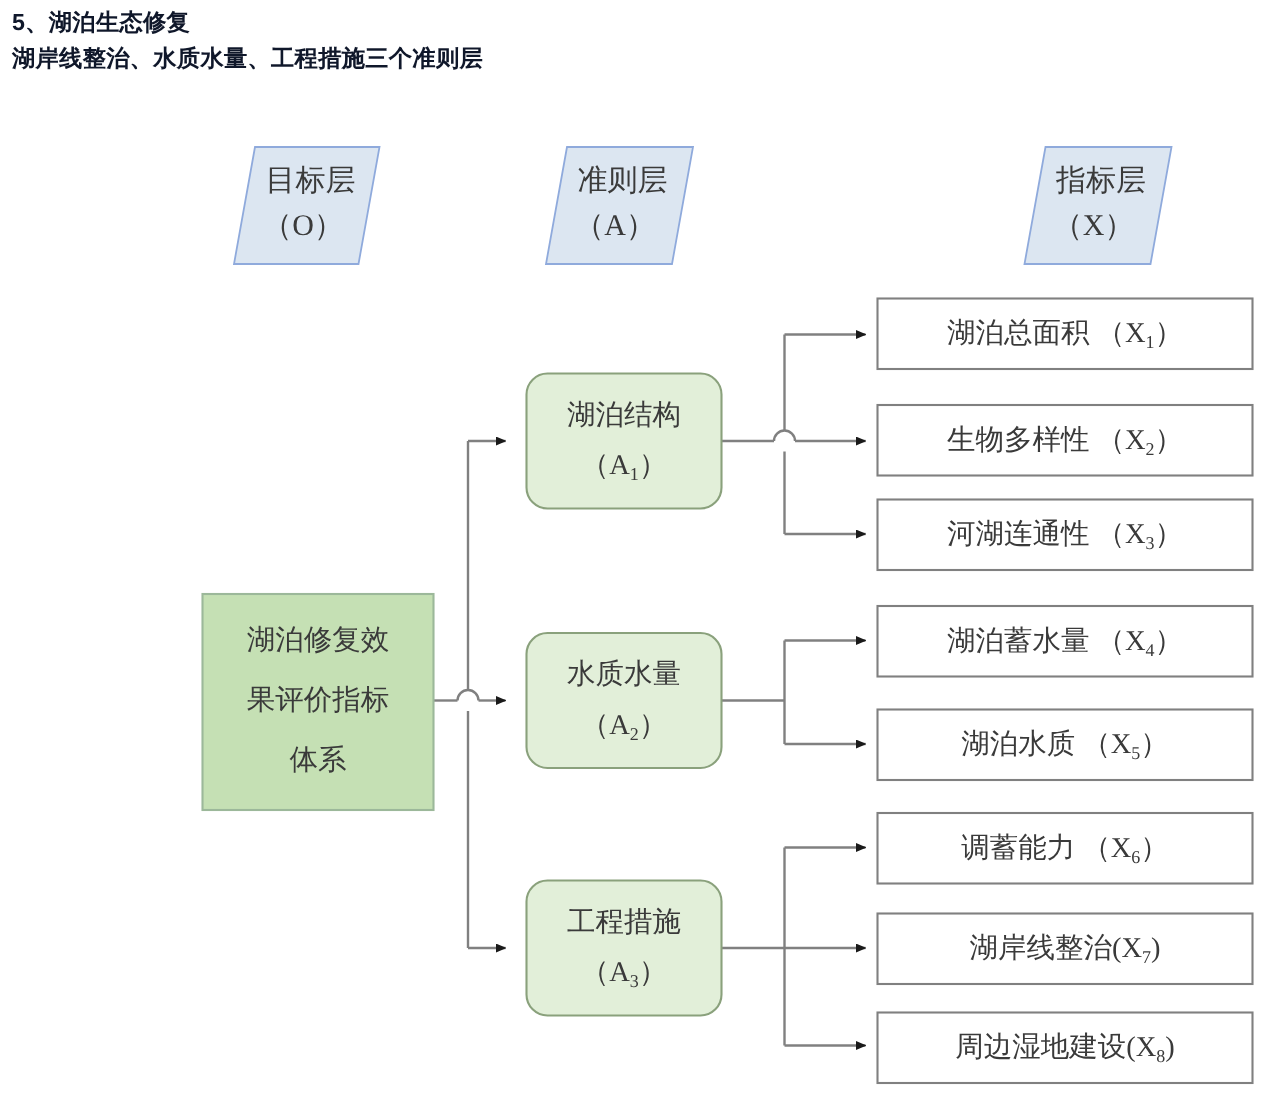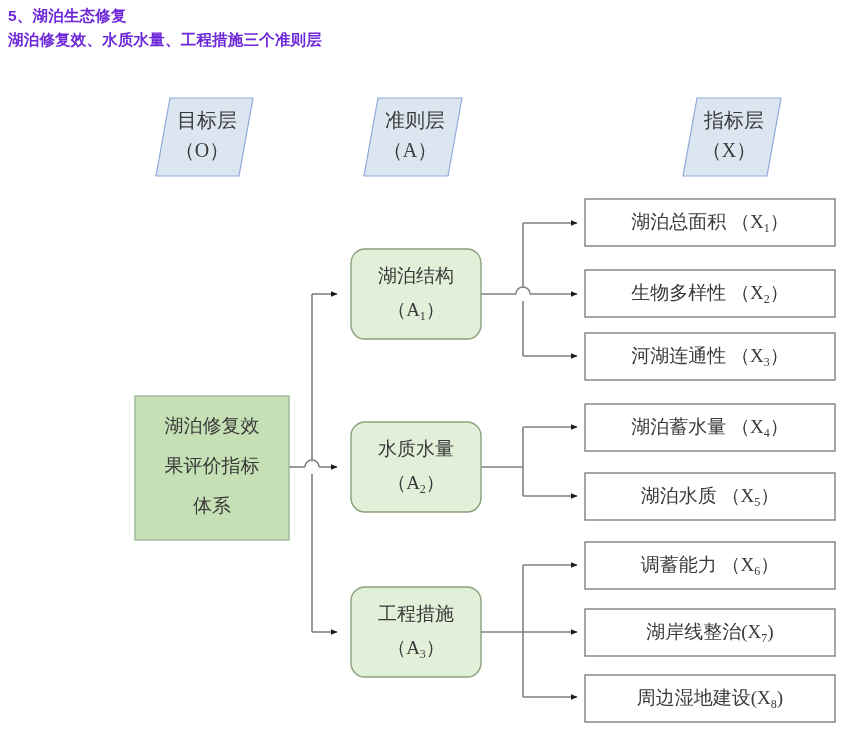--- a/index.html
+++ b/index.html
@@ -5,42 +5,42 @@
   html,body{margin:0;padding:0;background:#ffffff;}
   body{
     width:850px;height:737px;position:relative;overflow:hidden;
     font-family:"Liberation Sans","DejaVu Sans",sans-serif;
     color:#404040;
   }
   #heading{
     position:absolute;left:8px;top:4px;width:620px;
   }
   #heading .line{
-    font-size:15.5px;font-weight:bold;color:#6d28d9;
+    font-size:15.5px;font-weight:bold;color:#0f172a;
     letter-spacing:.2px;line-height:24px;white-space:nowrap;
   }
   #diagram{position:absolute;left:0;top:0;width:850px;height:737px;}
   .node-label{
     font-family:"Liberation Serif","DejaVu Serif",serif;
     fill:#3a3a3a;
     text-anchor:middle;
     dominant-baseline:middle;
   }
   .hdr-label{font-size:20px;}
   .goal-label{font-size:19px;}
   .crit-label{font-size:19px;}
   .ind-label{font-size:19px;}
   .sub{font-size:12px;}
 </style>
 </head>
 <body>
 
 <div id="heading">
   <div class="line">5、湖泊生态修复</div>
-  <div class="line">湖泊修复效、水质水量、工程措施三个准则层</div>
+  <div class="line">湖岸线整治、水质水量、工程措施三个准则层</div>
 </div>
 
 <svg id="diagram" viewBox="0 0 850 737" xmlns="http://www.w3.org/2000/svg">
   <defs>
     <marker id="arrow" markerWidth="7" markerHeight="7" refX="6.4" refY="3" orient="auto" markerUnits="userSpaceOnUse">
       <path d="M0,0 L7,3 L0,6 z" fill="#1a1a1a"></path>
     </marker>
   </defs>
 
   <g>

